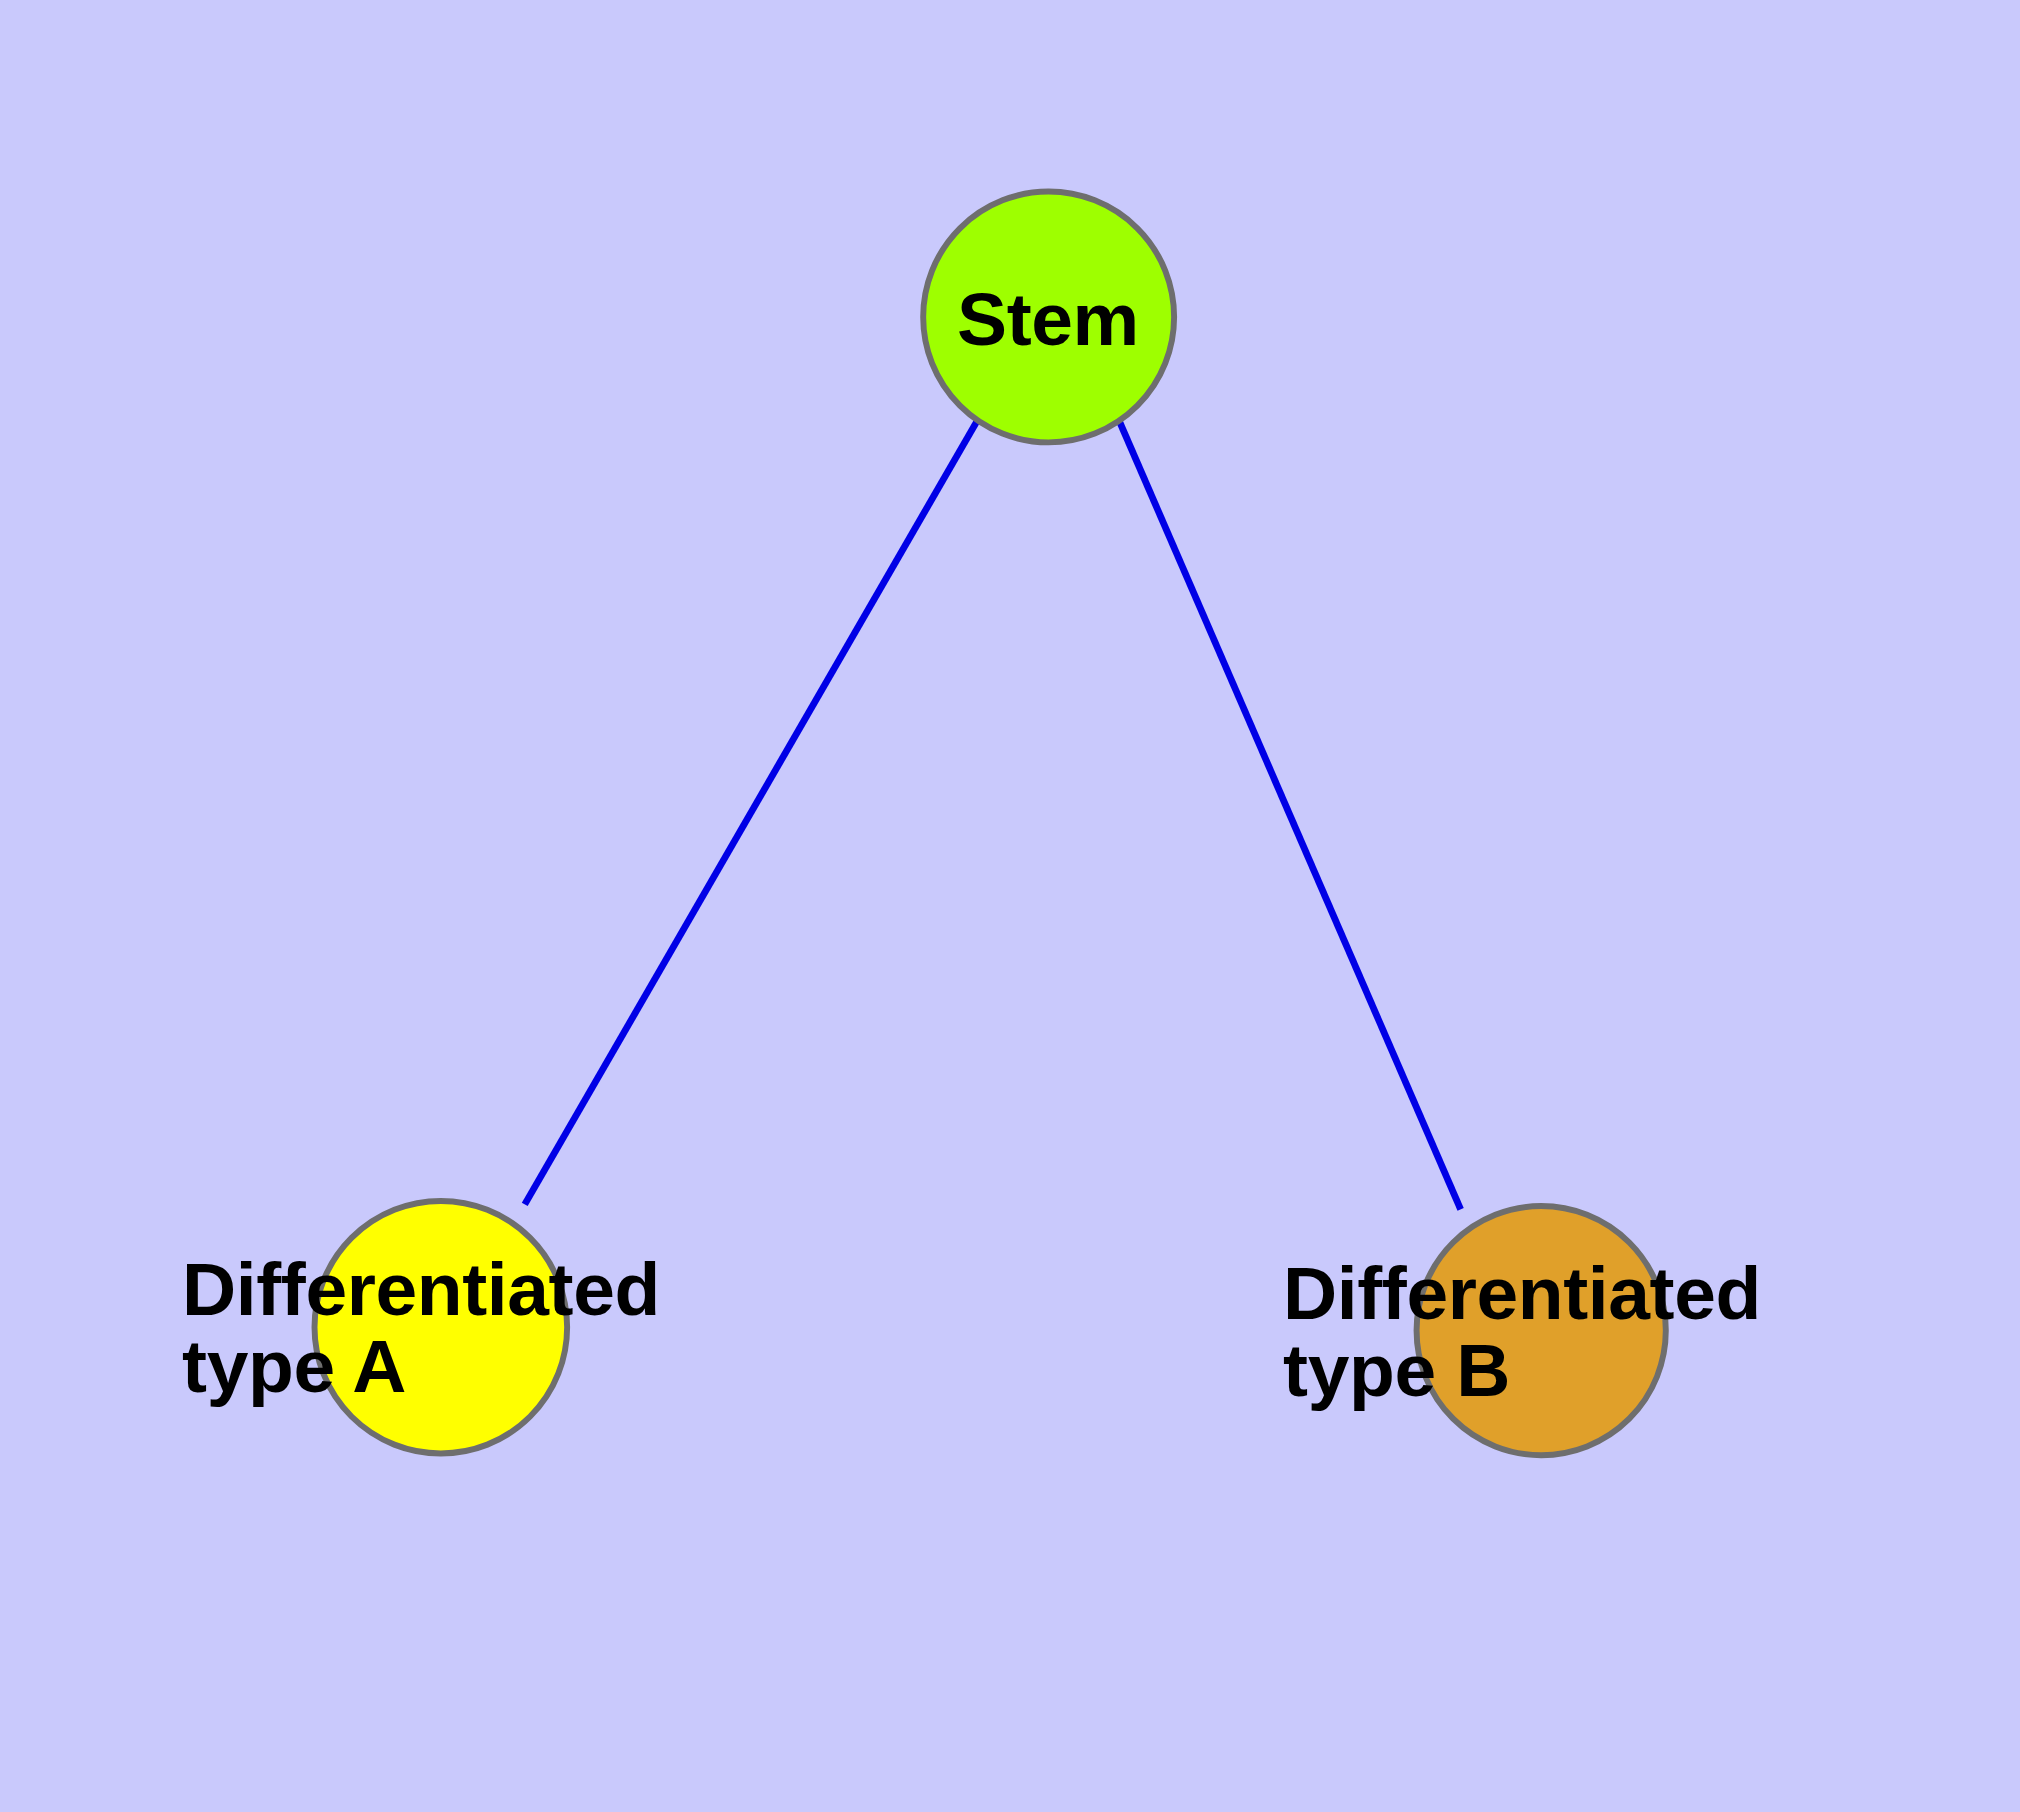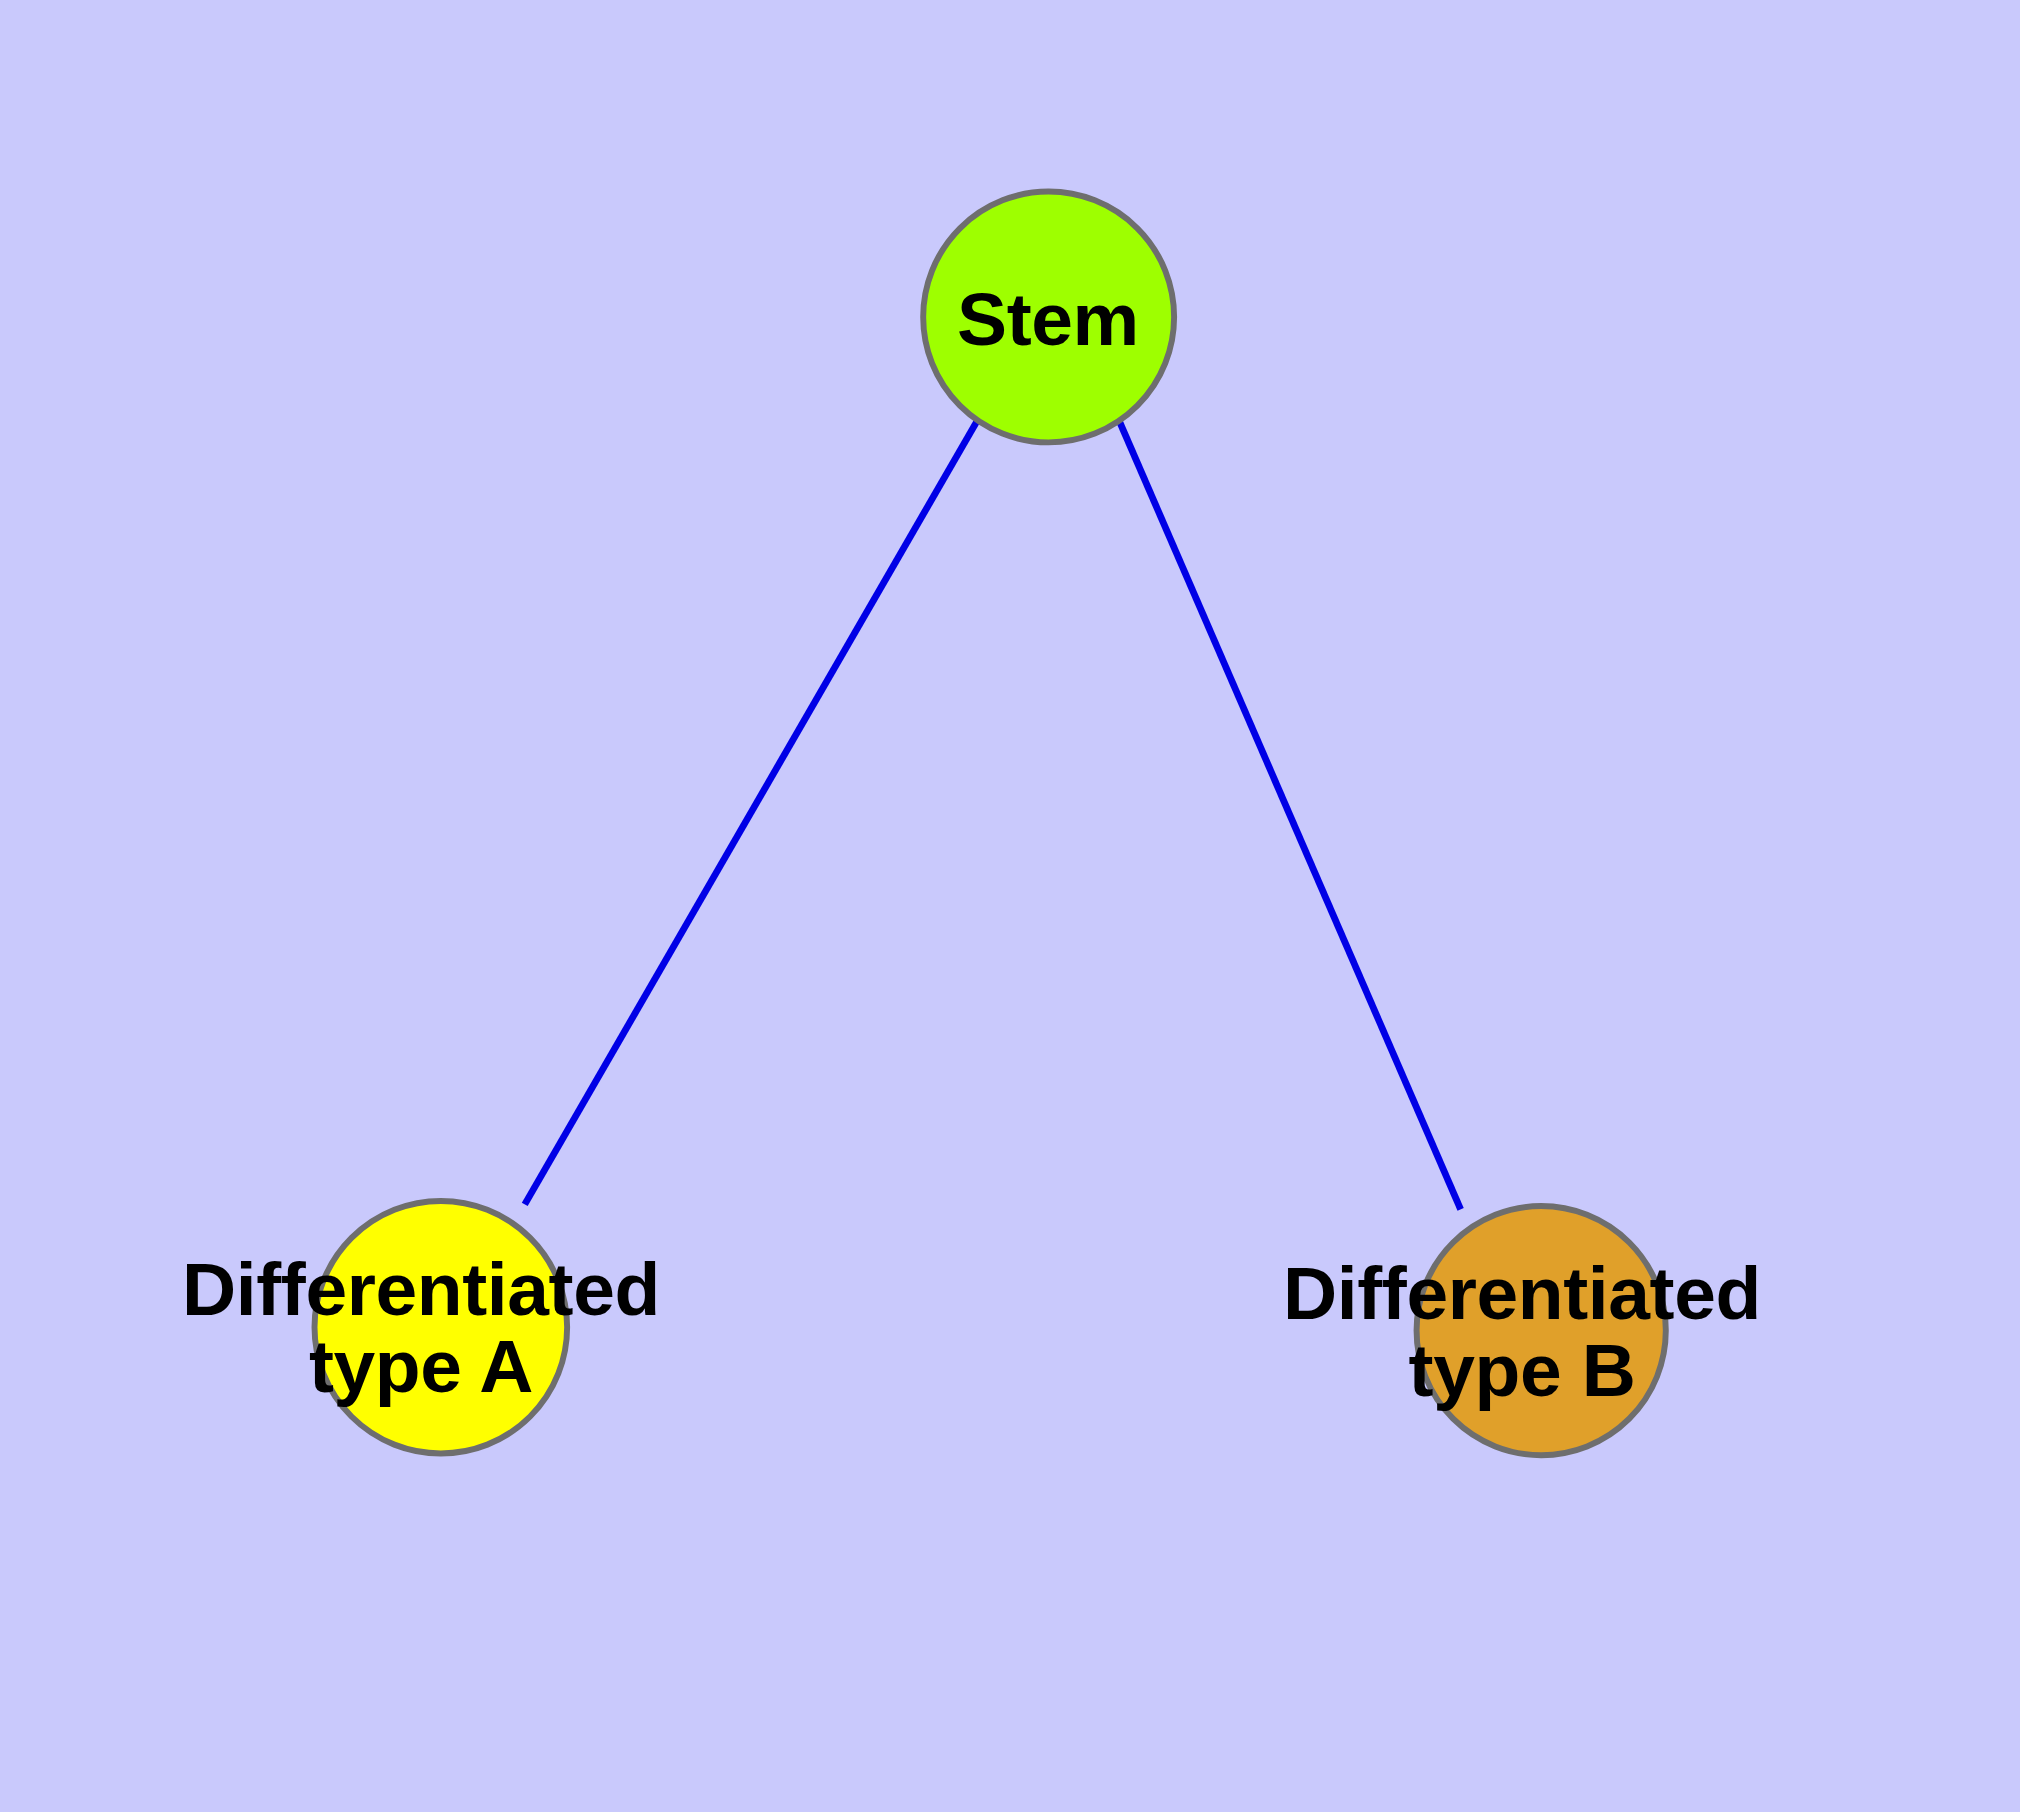--- a/index.html
+++ b/index.html
@@ -26,21 +26,20 @@
     width: 2021px;
     height: 1812px;
   }
   .node-label {
     position: absolute;
     color: #000000;
     font-weight: bold;
     font-family: "Liberation Sans", sans-serif;
     font-size: 75px;
     line-height: 1.02;
-    text-align: center;
     white-space: pre-line;
     letter-spacing: -0.4px;
     transform: translate(-50%, -50%);
     pointer-events: none;
     -webkit-font-smoothing: antialiased;
   }
 </style>
 </head>
 <body>
 

